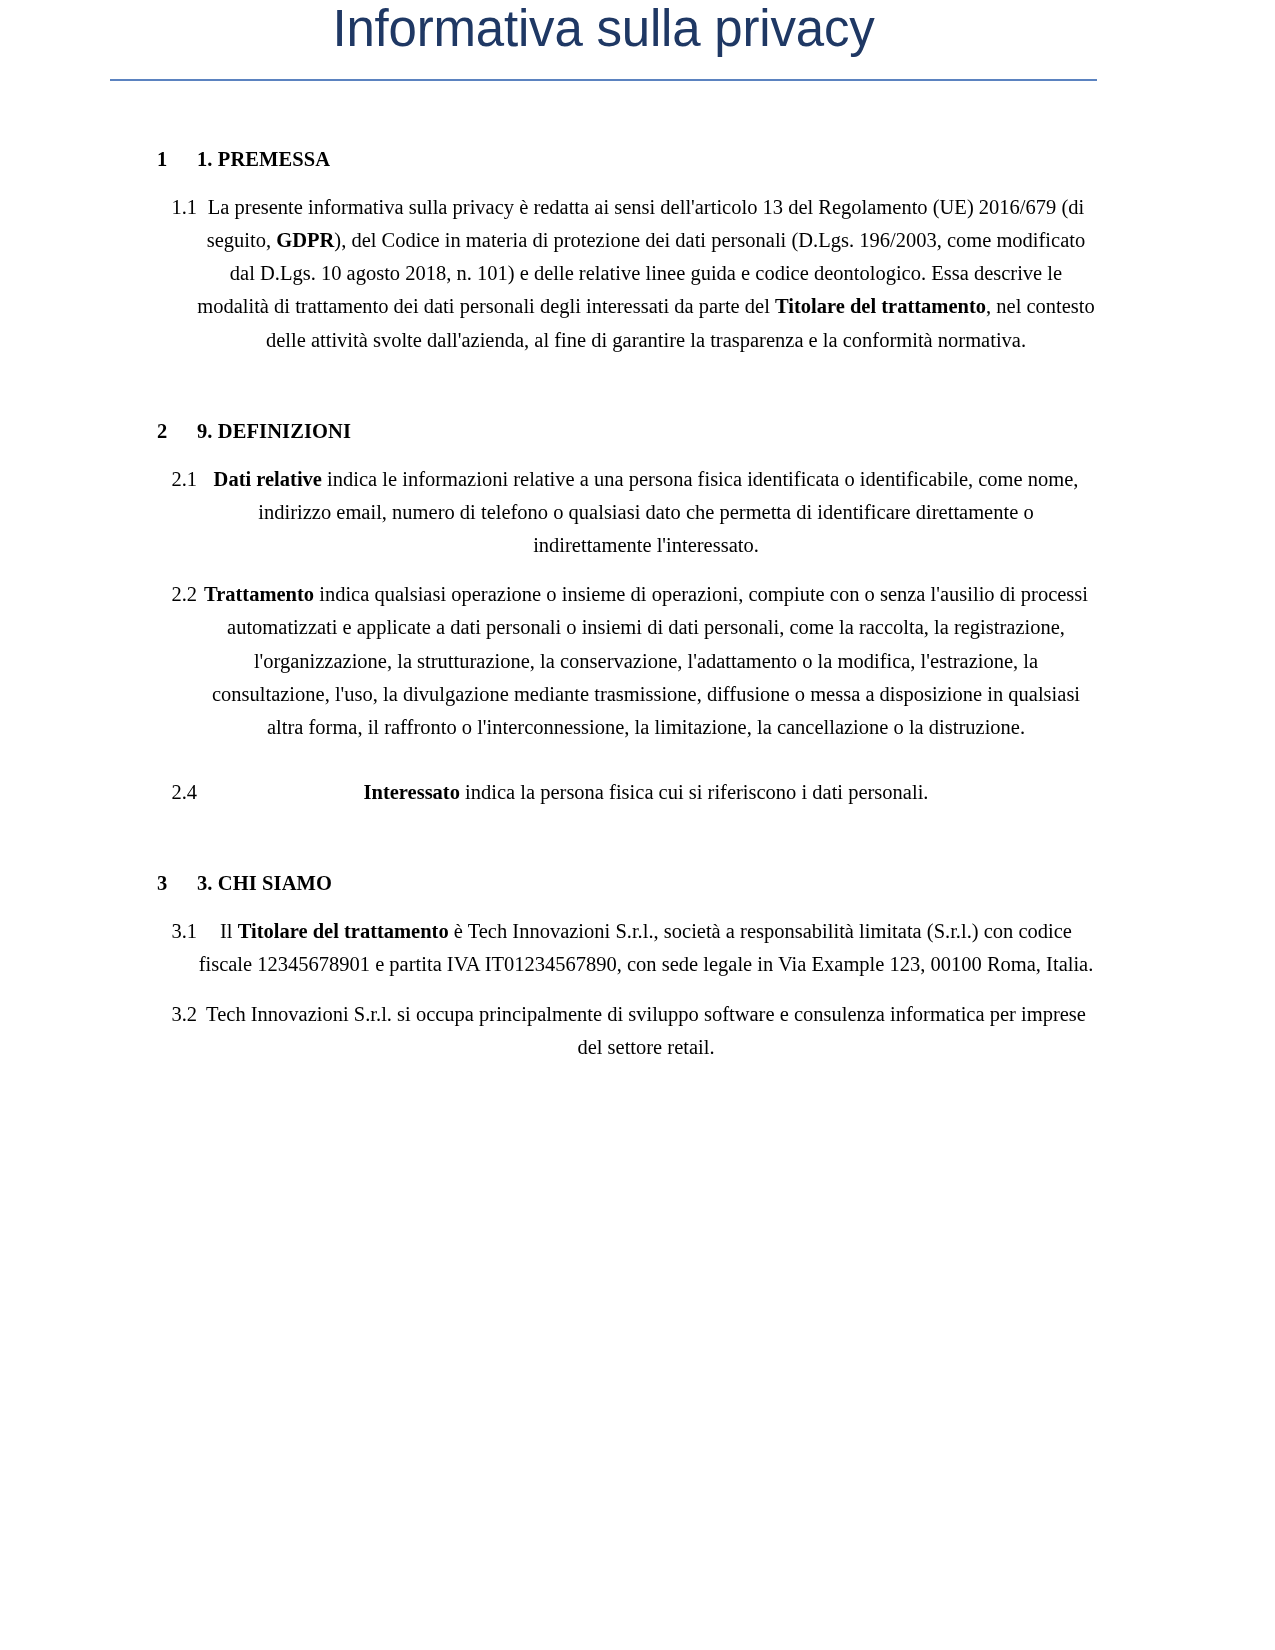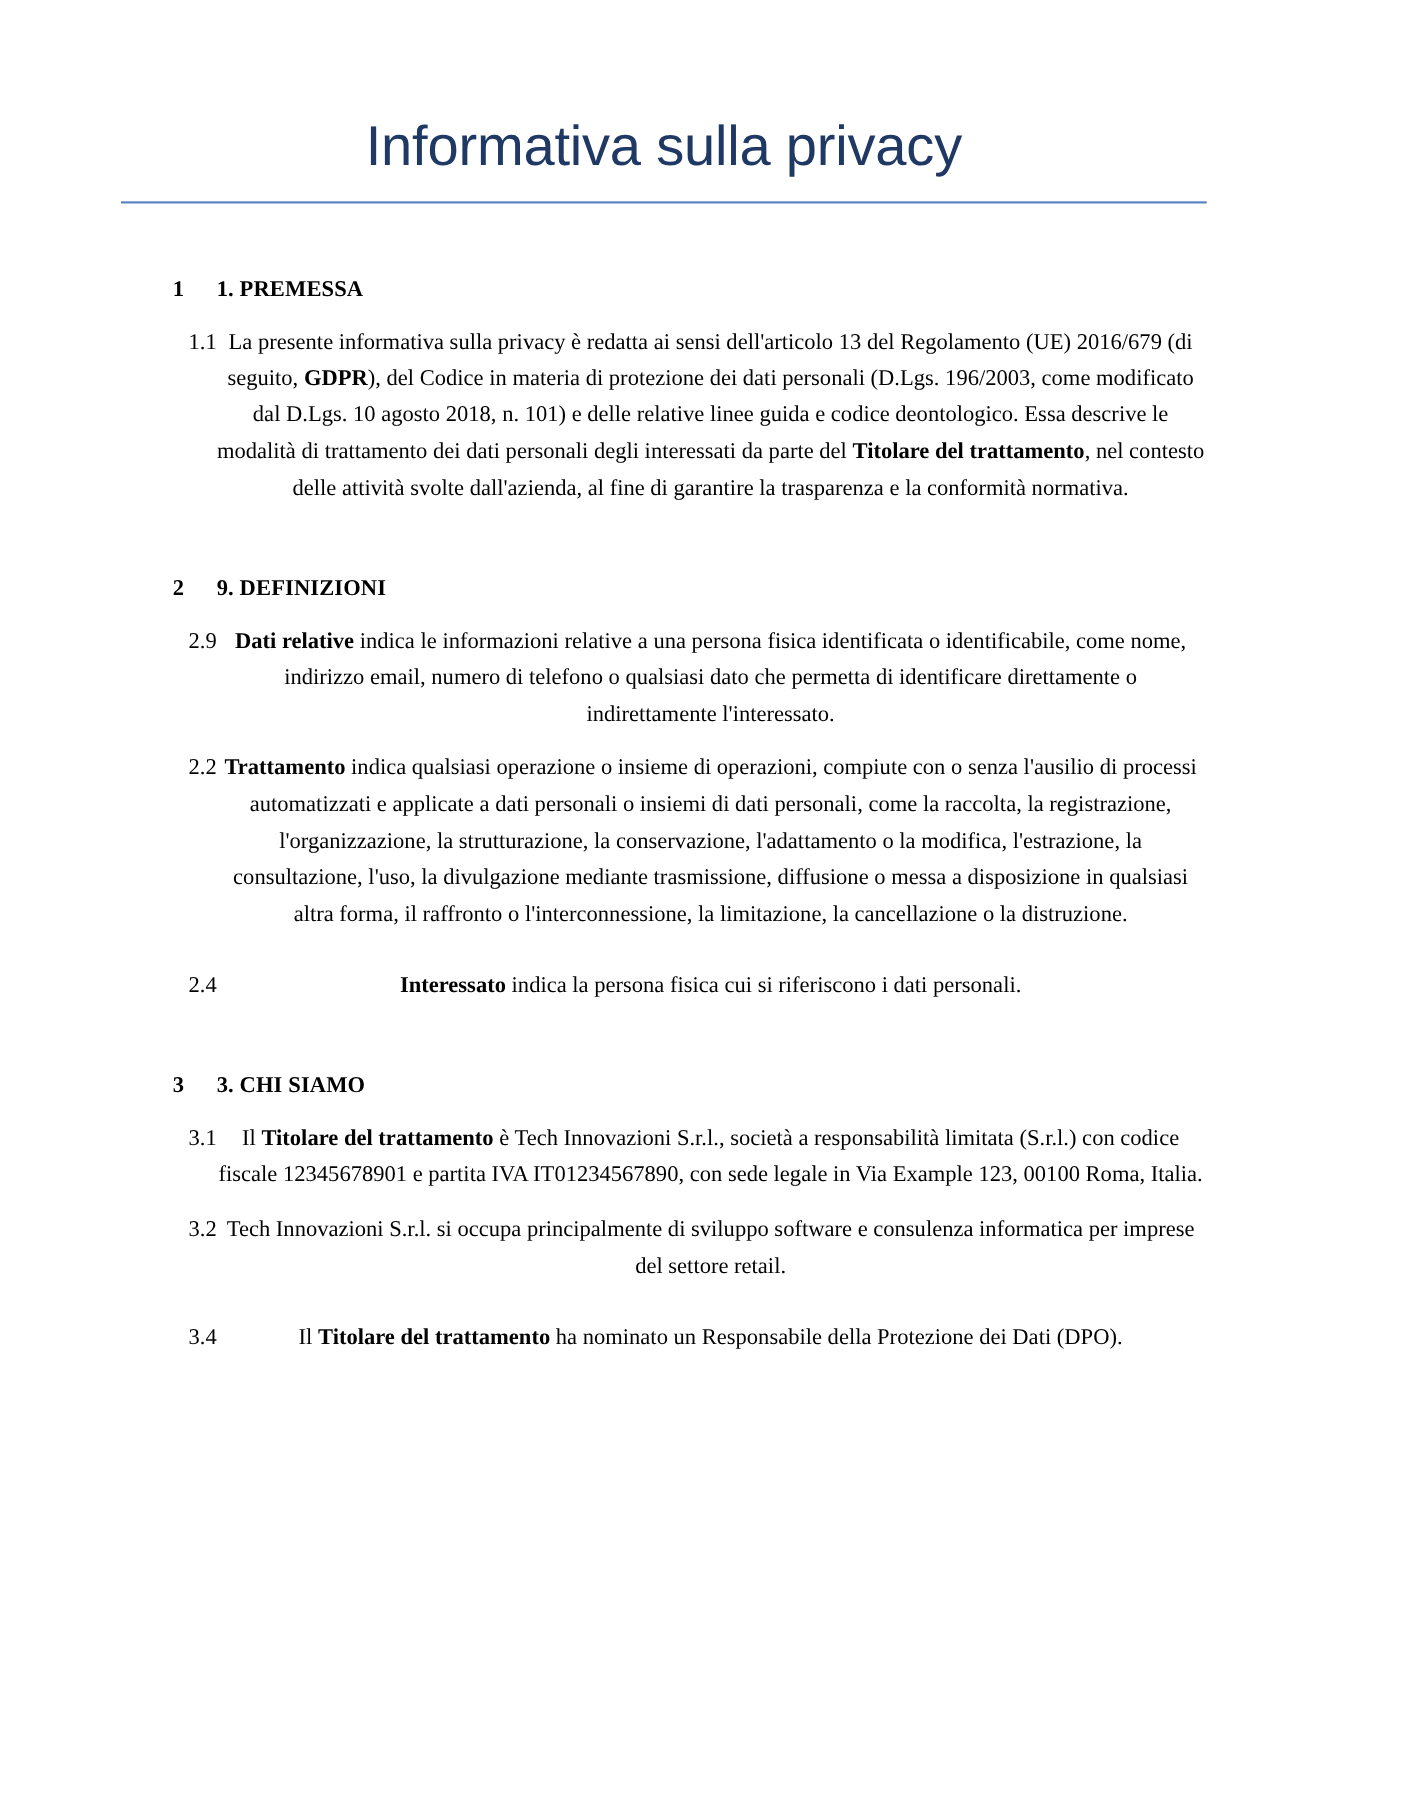--- a/index.html
+++ b/index.html
@@ -19,21 +19,20 @@
     width: 1275px;
     min-height: 1650px;
     box-sizing: border-box;
     padding: 0;
     position: relative;
     background: #ffffff;
   }
 
   
   .title-block {
-    padding-top: 104px;
     margin-left: 110px;
     margin-right: 178px;
   }
   .doc-title {
     font-family: "Liberation Sans", "DejaVu Sans", sans-serif;
     font-size: 51px;
     font-weight: 400;
     color: #1f3864;
     text-align: center;
     letter-spacing: -0.2px;
@@ -121,21 +120,21 @@
         <span class="num">1.1</span>
         <span class="body"><span>La presente informativa sulla privacy è redatta ai sensi dell'articolo 13 del Regolamento (UE) 2016/679 (di seguito, </span><b>GDPR</b><span>), del Codice in materia di protezione dei dati personali (D.Lgs. 196/2003, come modificato dal D.Lgs. 10 agosto 2018, n. 101) e delle relative linee guida e codice deontologico. Essa descrive le modalità di trattamento dei dati personali degli interessati da parte del </span><b>Titolare del trattamento</b><span>, nel contesto delle attività svolte dall'azienda, al fine di garantire la trasparenza e la conformità normativa.</span></span>
       </div>
       <div class="gap-block"></div>
       <div class="section-heading">
         <span class="num">2</span>
         <span class="label">9. DEFINIZIONI</span>
       </div>
       <div class="gap-after-heading"></div>
       <div class="clause">
-        <span class="num">2.9</span>
+        <span class="num">2.1</span>
         <span class="body"><b>Dati relative</b><span> indica le informazioni relative a una persona fisica identificata o identificabile, come nome, indirizzo email, numero di telefono o qualsiasi dato che permetta di identificare direttamente o indirettamente l'interessato.</span></span>
       </div>
       <div class="gap-between-clauses"></div>
       <div class="clause">
         <span class="num">2.2</span>
         <span class="body"><b>Trattamento</b><span> indica qualsiasi operazione o insieme di operazioni, compiute con o senza l'ausilio di processi automatizzati e applicate a dati personali o insiemi di dati personali, come la raccolta, la registrazione, l'organizzazione, la strutturazione, la conservazione, l'adattamento o la modifica, l'estrazione, la consultazione, l'uso, la divulgazione mediante trasmissione, diffusione o messa a disposizione in qualsiasi altra forma, il raffronto o l'interconnessione, la limitazione, la cancellazione o la distruzione.</span></span>
       </div>
       <div class="gap-between-clauses"></div>
       <div class="gap-between-clauses"></div>
       <div class="clause">
@@ -152,19 +151,15 @@
         <span class="num">3.1</span>
         <span class="body"><span>Il </span><b>Titolare del trattamento</b><span> è Tech Innovazioni S.r.l., società a responsabilità limitata (S.r.l.) con codice fiscale 12345678901 e partita IVA IT01234567890, con sede legale in Via Example 123, 00100 Roma, Italia.</span></span>
       </div>
       <div class="gap-between-clauses"></div>
       <div class="clause">
         <span class="num">3.2</span>
         <span class="body"><span>Tech Innovazioni S.r.l. si occupa principalmente di sviluppo software e consulenza informatica per imprese del settore retail.</span></span>
       </div>
       <div class="gap-between-clauses"></div>
       <div class="gap-between-clauses"></div>
-      <div class="clause">
-        <span class="num">3.4</span>
-        <span class="body"><span>Il </span><b>Titolare del trattamento</b><span> ha nominato un Responsabile della Protezione dei Dati (DPO).</span></span>
-      </div>
     </div>
 
 </div>
 
 </body></html>

